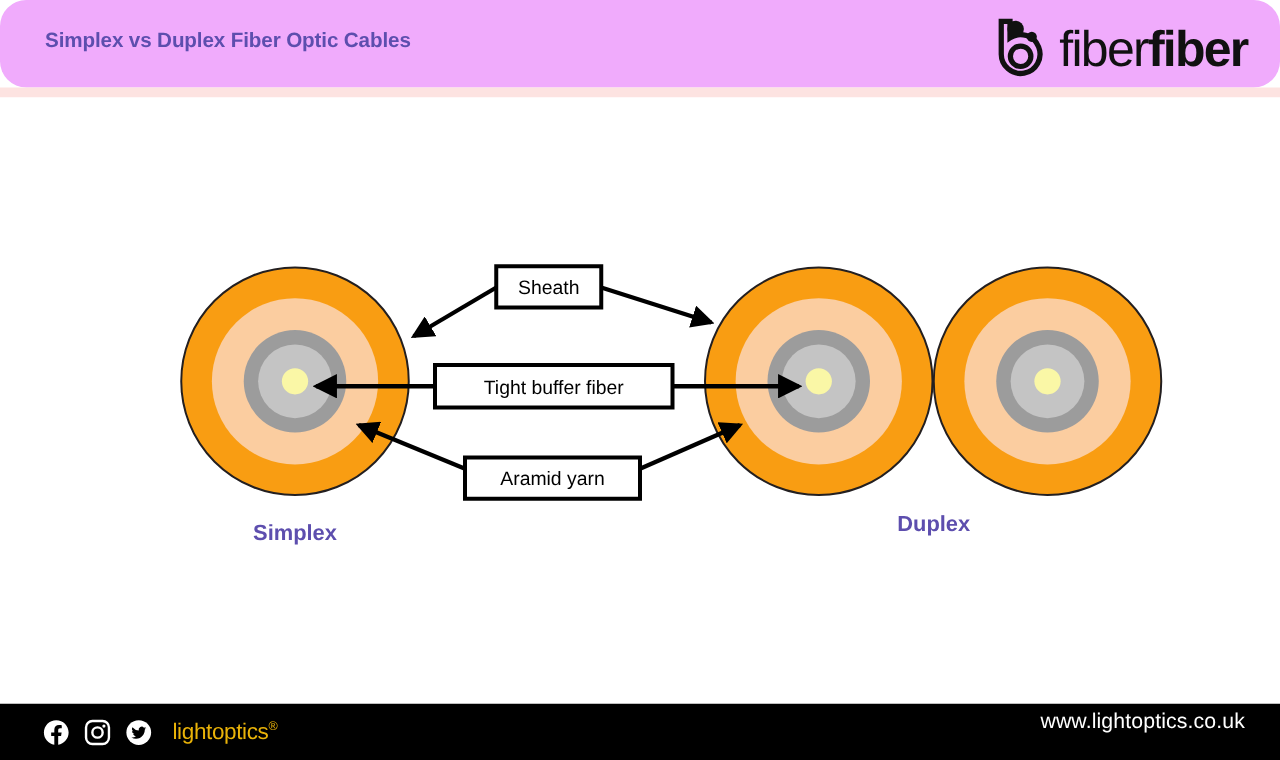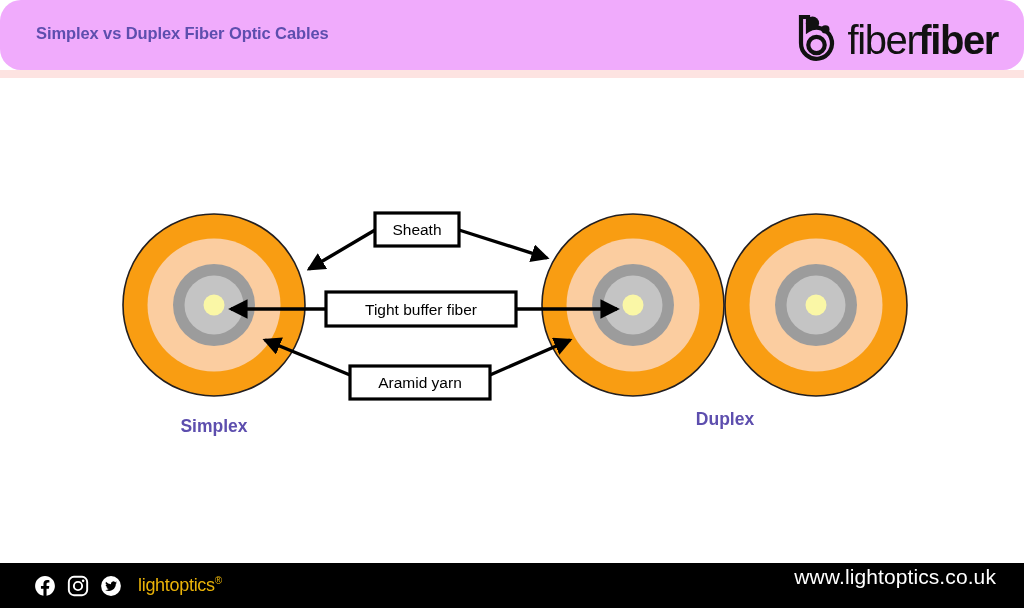--- a/index.html
+++ b/index.html
@@ -55,20 +55,21 @@
     width: 1024px; height: 8px;
     background: #fde3e1;
   }
 
   
   .diagram-area {
     position: absolute;
     left: 0; top: 78px;
     width: 1024px; height: 477px;
     background: #ffffff;
+    padding-left: 22px;
   }
   .diagram-svg { display:block; width: 1024px; height: 477px; }
 
   .cap {
     font-family: "Liberation Sans", sans-serif;
     font-size: 17.5px;
     font-weight: bold;
     fill: #5d4eae;
   }
   .box-label {
@@ -97,21 +98,21 @@
     letter-spacing: -0.3px;
     margin-left: 5px;
     white-space: nowrap;
   }
   .footer-brand sup { font-size: 10px; vertical-align: super; }
   .footer-url {
     position: absolute;
     right: 28px; top: 0; height: 28px;
     display: flex; align-items: center;
     color: #ffffff;
-    font-size: 21px;
+    font-size: 17px;
     letter-spacing: 0.1px;
     white-space: nowrap;
   }
 </style>
 </head>
 <body>
 
 <div class="page">
 
   <div class="header">

